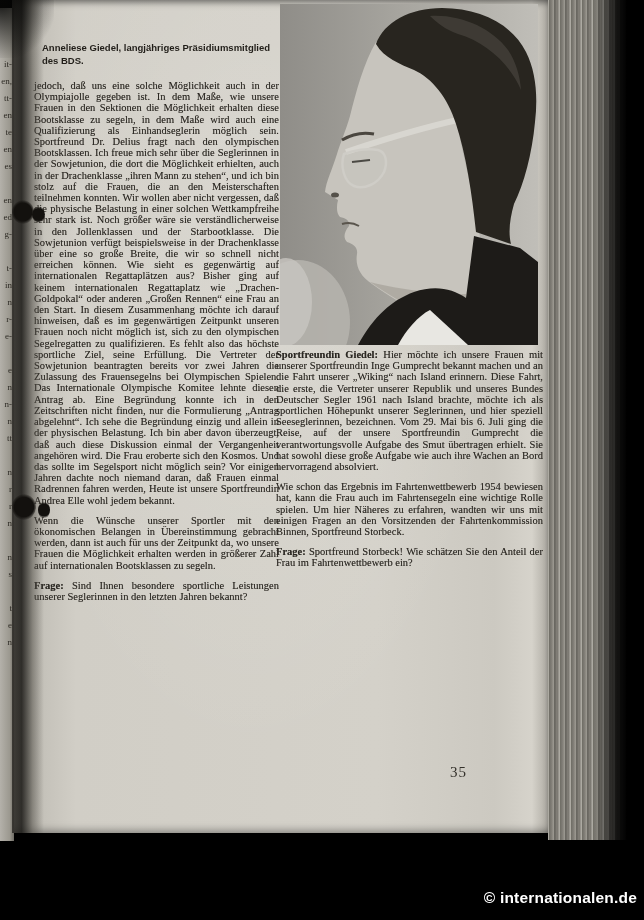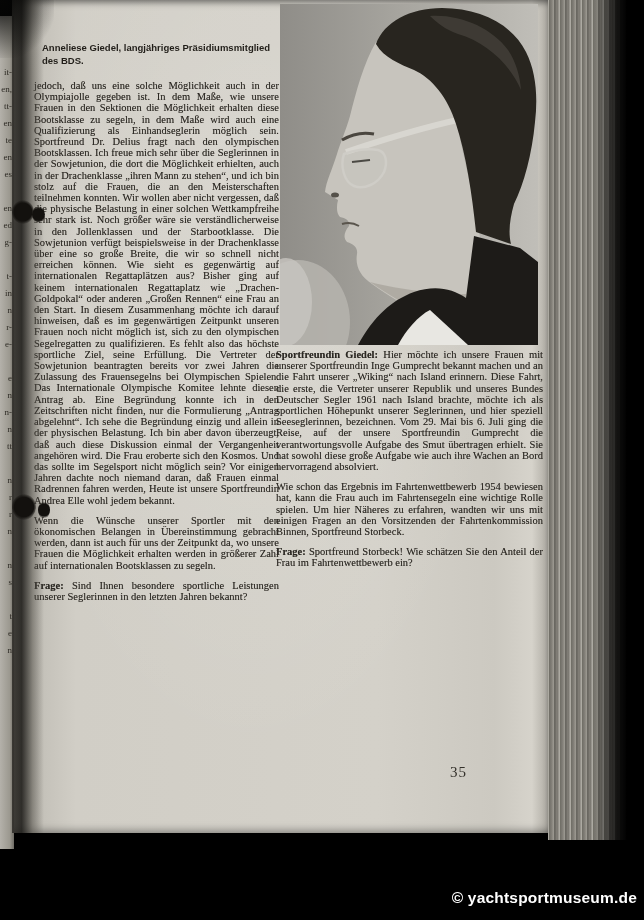--- a/index.html
+++ b/index.html
@@ -15,21 +15,21 @@
     position:absolute;left:12px;top:0;width:536px;height:833px;
     background:
       radial-gradient(ellipse at 45% 30%, rgba(255,255,255,.16), rgba(0,0,0,0) 62%),
       linear-gradient(90deg,#a5a29a 0%,#c3c0b8 5%,#d1cec6 12%,#d4d1c9 68%,#ccc9c1 90%,#d6d3cb 97%,#aeaba3 100%);
     box-shadow: inset 0 5px 7px -3px rgba(0,0,0,.55), inset 0 -7px 9px -5px rgba(0,0,0,.4);
     z-index:1;
   }
 
   
   .facing-strip{
-    position:absolute;left:0;top:16px;width:14px;height:833px;
+    position:absolute;left:0;top:8px;width:14px;height:833px;
     background:linear-gradient(90deg,#b4b1aa 0%,#9b988f 70%,#6e6b64 100%);
     z-index:2;overflow:hidden;
   }
   .facing-strip .frags{padding-top:48px;}
   .frag{
     display:block;height:17px;line-height:17px;
     font-size:9px;color:#2e2b25;text-align:right;padding-right:2px;
     font-family:"Liberation Serif",serif;
   }
   .gutter-shadow{
@@ -194,14 +194,14 @@
 
   <div class="gutter-shadow"></div>
   <div class="corner-shade"></div>
   <div class="hole a1"></div>
   <div class="hole a2"></div>
   <div class="hole b1"></div>
   <div class="hole b2"></div>
 
   <div class="fore-edge"></div>
 
-  <div class="watermark">© yachtsportmuseum.de</div>
+  <div class="watermark">© internationalen.de</div>
 </div>
 
 </body></html>

